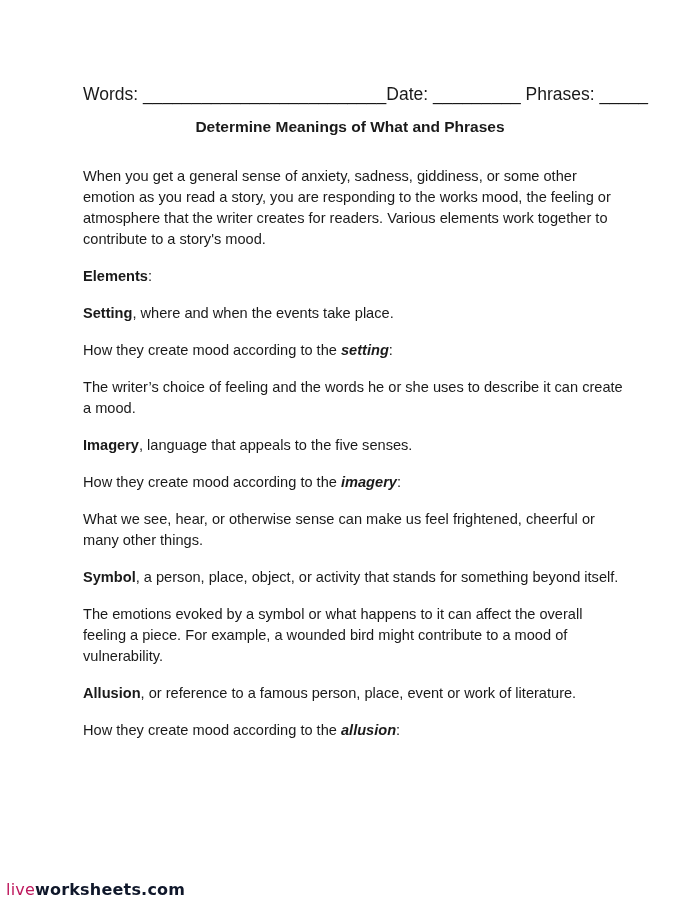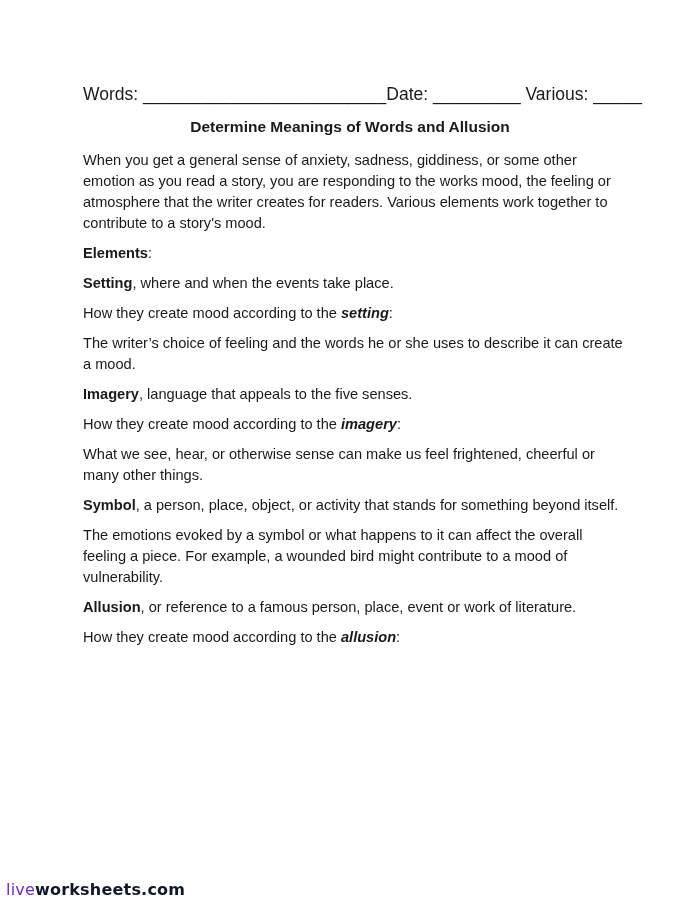--- a/index.html
+++ b/index.html
@@ -13,38 +13,38 @@
     color:#1a1a1a;
   }
   .title {
     position:absolute; left:0; width:700px; top:118px; text-align:center;
     font-size:15.5px; font-weight:bold; color:#1a1a1a;
   }
   .content {
     position:absolute; left:83px; top:150px; width:545px;
     font-size:14.6px; line-height:21px; color:#1a1a1a;
   }
-  .content p { margin:0 0 9px 0; }
+  .content p { margin:16px 0 9px 0; }
   .b { font-weight:bold;text-align:right; }
   .bi { font-weight:bold; font-style:italic; }
   .footer {
     position:absolute; left:6px; top:880px; font-size:16px; color:#444; letter-spacing:0.2px;
     font-family: "DejaVu Sans", sans-serif;
   }
-  .footer .live { font-weight:normal; color:#6d28d9; }
+  .footer .live { font-weight:normal; color:#be185d; }
   .footer .rest { font-weight:bold; color:#0f172a; }
 </style>
 </head>
 <body>
 
 <div class="page">
 
-  <div class="header-line"><span>Words:</span> <span>_________________________</span><span>Date:</span> <span>_________</span> <span>Various:</span> <span>_____</span></div>
+  <div class="header-line"><span>Words:</span> <span>_________________________</span><span>Date:</span> <span>_________</span> <span>Phrases:</span> <span>_____</span></div>
 
-  <div class="title">Determine Meanings of Words and Allusion</div>
+  <div class="title">Determine Meanings of What and Phrases</div>
 
   <div class="content">
     <p>When you get a general sense of anxiety, sadness, giddiness, or some other emotion as you read a story, you are responding to the works mood, the feeling or atmosphere that the writer creates for readers. Various elements work together to contribute to a story's mood.</p>
     <p><span class="b">Elements</span><span>:</span></p>
 
     <p><span class="b">Setting</span><span>, where and when the events take place.</span></p>
     <p><span>How they create mood according to the </span><span class="bi">setting</span><span>:</span></p>
     <p>The writer’s choice of feeling and the words he or she uses to describe it can create a mood.</p>
 
     <p><span class="b">Imagery</span><span>, language that appeals to the five senses.</span></p>

